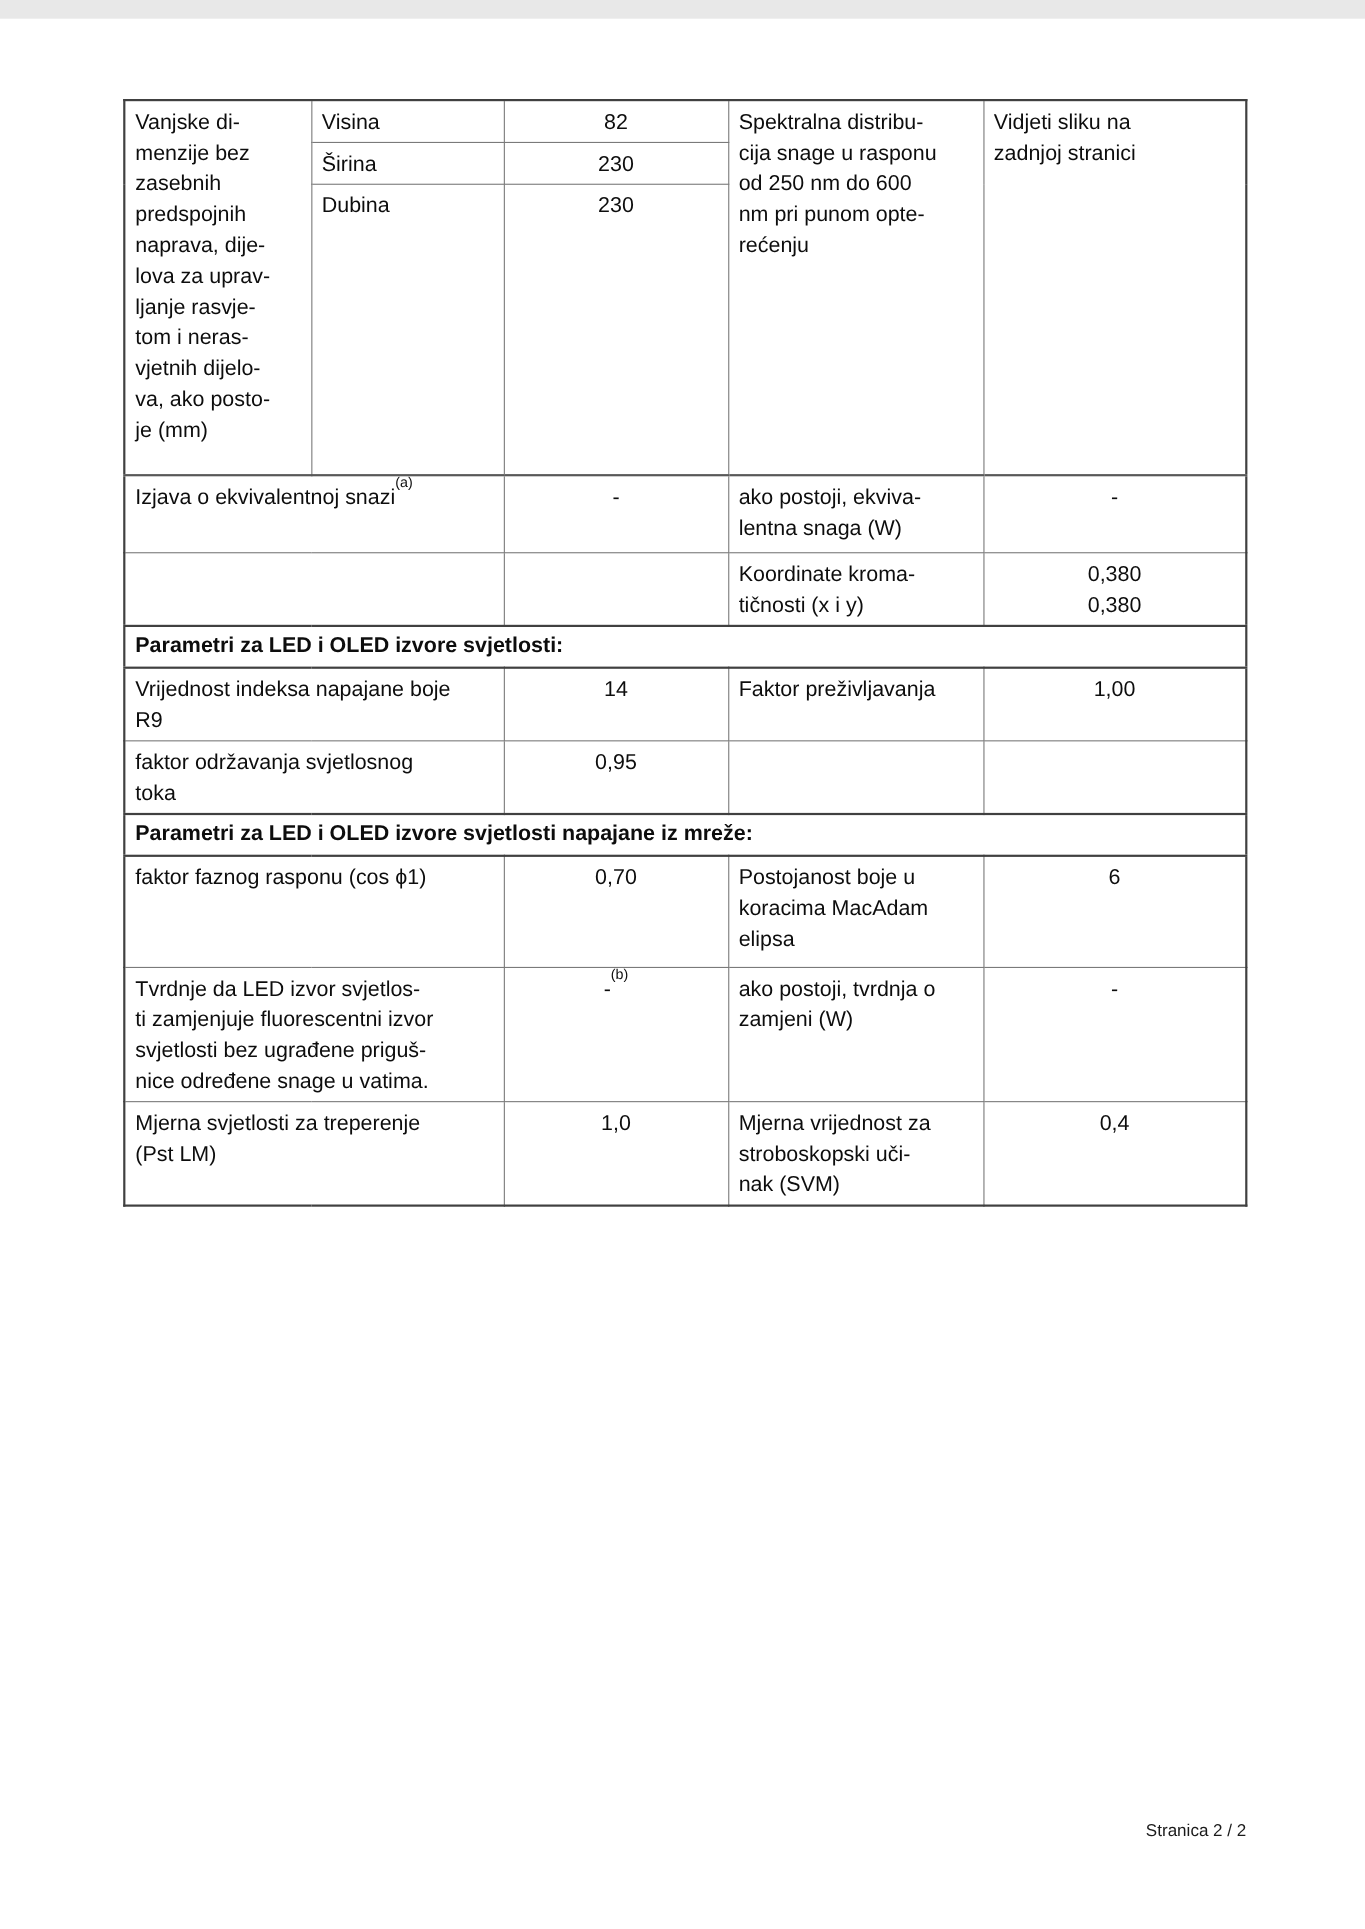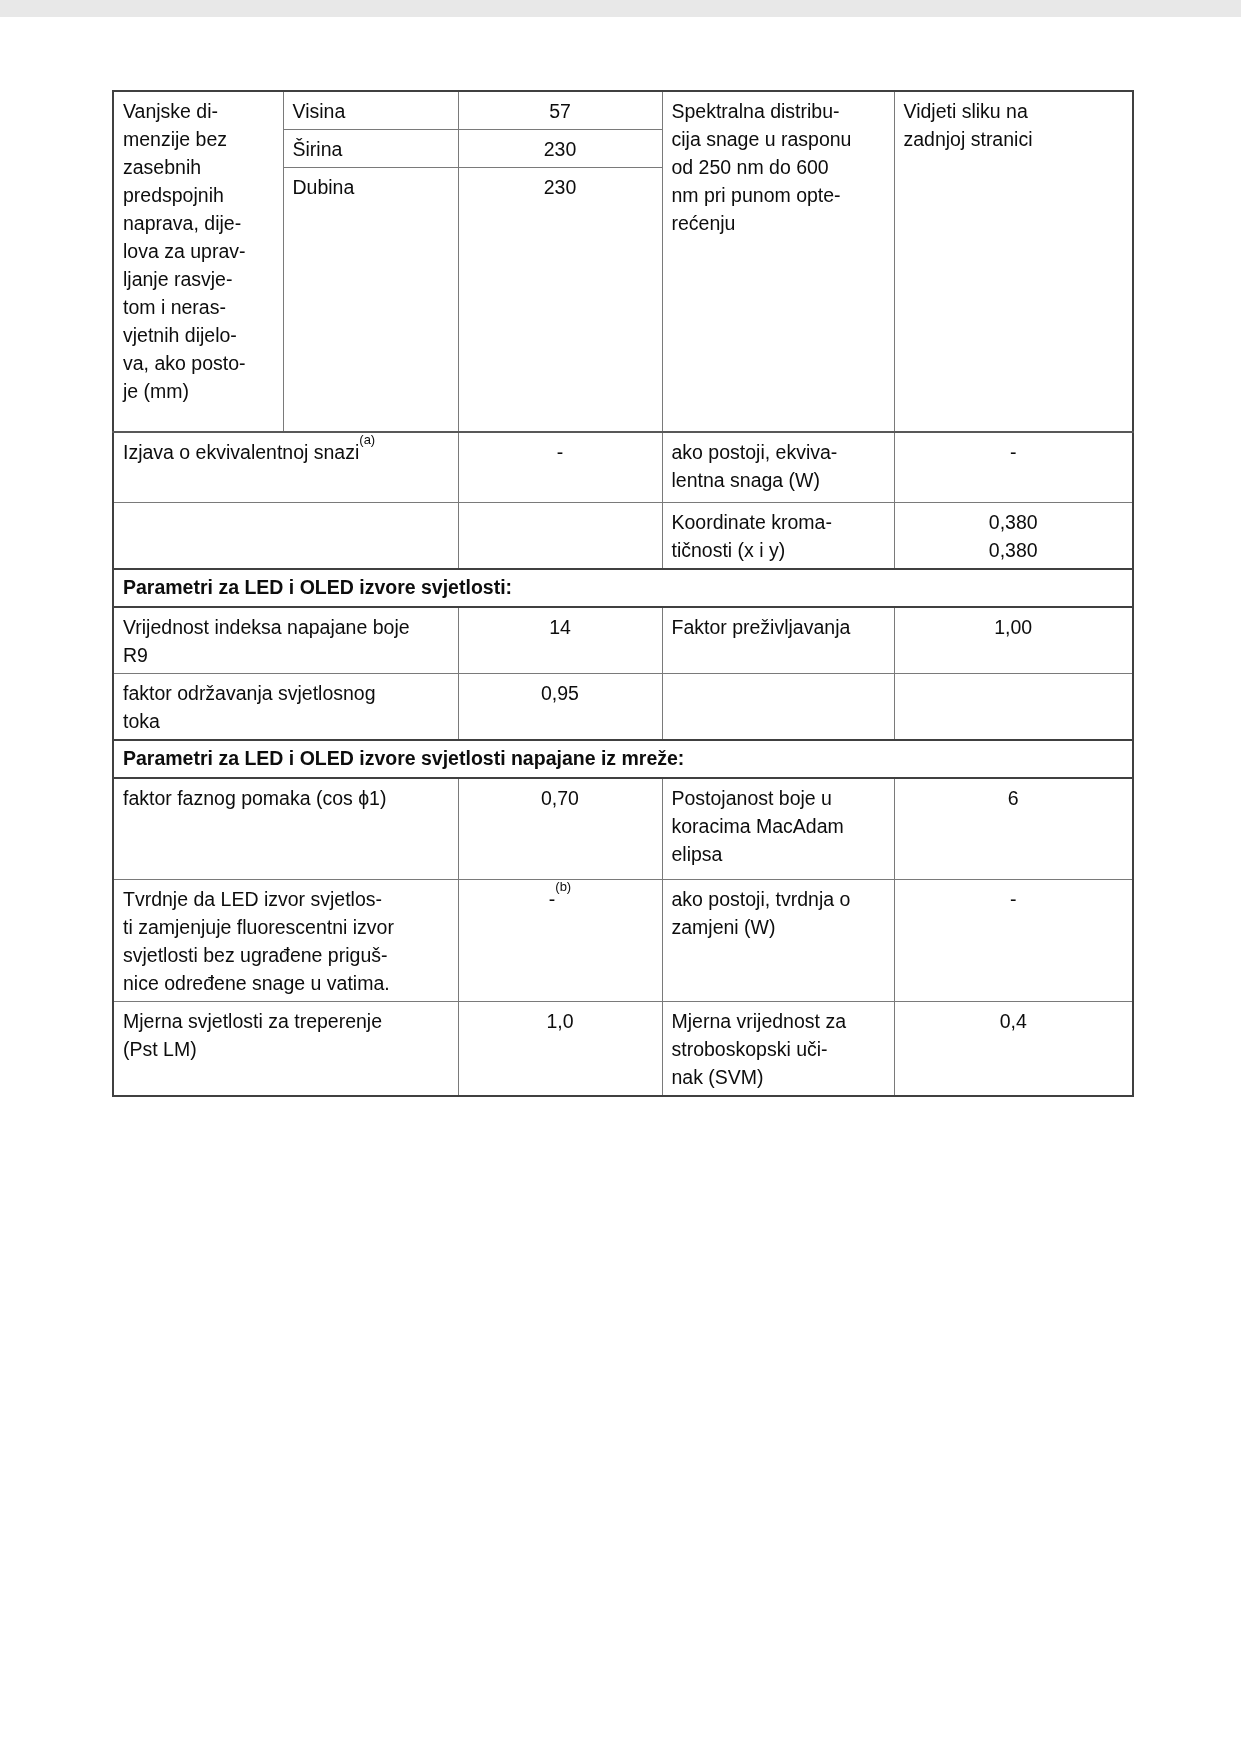--- a/index.html
+++ b/index.html
@@ -92,21 +92,21 @@
 zasebnih
 predspojnih
 naprava, dije-
 lova za uprav-
 ljanje rasvje-
 tom i neras-
 vjetnih dijelo-
 va, ako posto-
 je (mm)</td>
         <td>Visina</td>
-        <td class="val">57</td>
+        <td class="val">82</td>
         <td rowspan="3">Spektralna distribu-
 cija snage u rasponu
 od 250 nm do 600
 nm pri punom opte-
 rećenju</td>
         <td class="ctr" rowspan="3">Vidjeti sliku na
 zadnjoj stranici</td>
       </tr>
       <tr style="height:34px">
         <td>Širina</td>
@@ -152,21 +152,21 @@
         <td class="val">0,95</td>
         <td></td>
         <td class="val"></td>
       </tr>
 
       <tr class="section" style="height:33px">
         <td colspan="5">Parametri za LED i OLED izvore svjetlosti napajane iz mreže:</td>
       </tr>
 
       <tr style="height:101px">
-        <td colspan="2">faktor faznog pomaka (cos ϕ1)</td>
+        <td colspan="2">faktor faznog rasponu (cos ϕ1)</td>
         <td class="val">0,70</td>
         <td>Postojanost boje u
 koracima MacAdam
 elipsa</td>
         <td class="val">6</td>
       </tr>
 
       <tr style="height:122px">
         <td colspan="2">Tvrdnje da LED izvor svjetlos-
 ti zamjenjuje fluorescentni izvor
@@ -184,14 +184,15 @@
         <td class="val">1,0</td>
         <td>Mjerna vrijednost za
 stroboskopski uči-
 nak (SVM)</td>
         <td class="val">0,4</td>
       </tr>
     </tbody>
   </table>
 
 
+  <div class="footer">Stranica 2 / 2</div>
 
 </div>
 
 </body></html>

